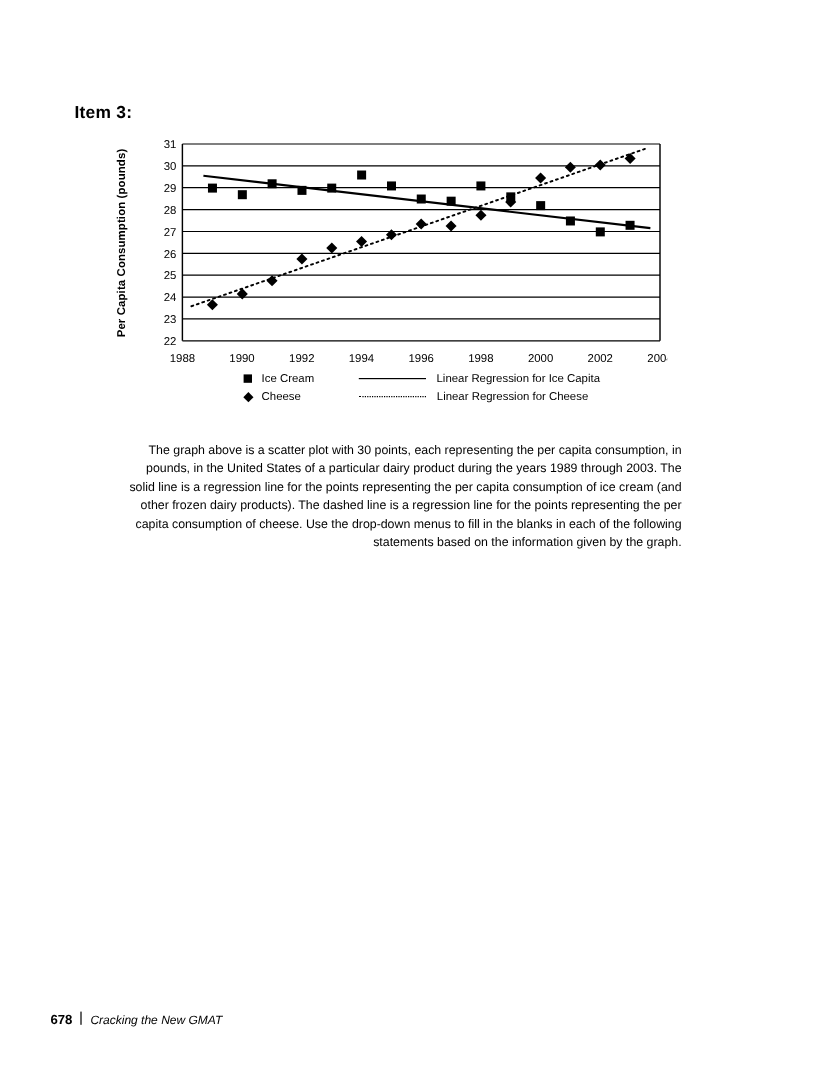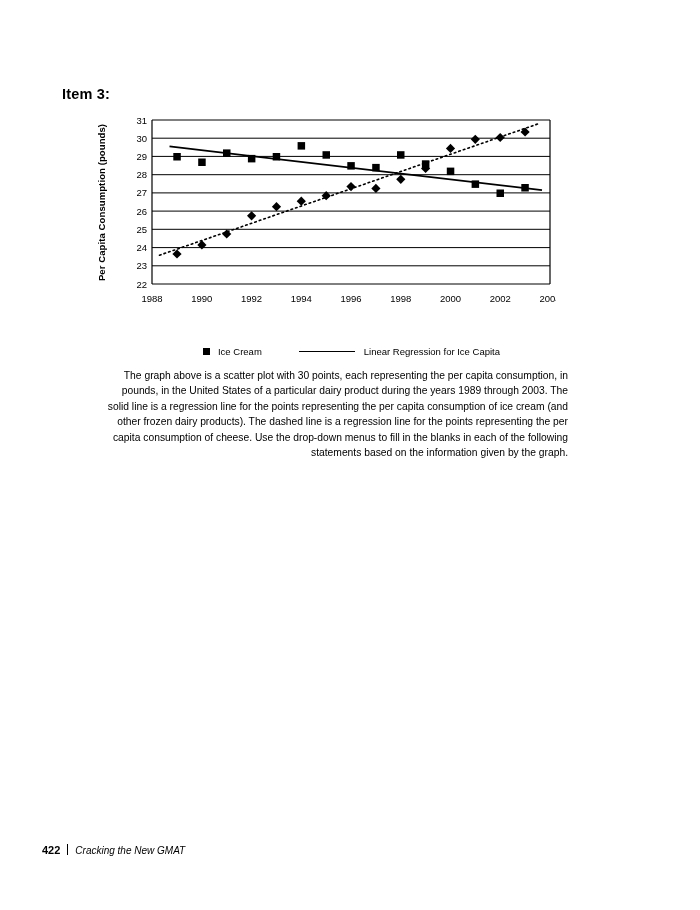--- a/index.html
+++ b/index.html
@@ -72,21 +72,20 @@
     position: absolute;
     left: 200px;
     top: 308px;
     width: 300px;
     font-size: 9.5px;
   }
   .legend-row {
     display: flex;
     align-items: center;
     height: 15px;
-    margin-top: 36px;
   }
   .legend-key {
     width: 14px;
     display: flex;
     align-items: center;
     justify-content: center;
   }
   .legend-label {
     width: 78px;
     padding-left: 4px;
@@ -261,23 +260,33 @@
     <div class="legend-row">
       <span class="legend-key">
           <span class="sq"></span>
         </span>
       <span class="legend-label">Ice Cream</span>
       <span class="legend-sample">
           <span class="solidline"></span>
         </span>
       <span class="legend-desc">Linear Regression for Ice Capita</span>
     </div>
+    <div class="legend-row">
+      <span class="legend-key">
+          <span class="dia"></span>
+        </span>
+      <span class="legend-label">Cheese</span>
+      <span class="legend-sample">
+          <span class="dashline"></span>
+        </span>
+      <span class="legend-desc">Linear Regression for Cheese</span>
+    </div>
   </div>
 
   <div class="body-text">The graph above is a scatter plot with 30 points, each representing the per capita consumption, in pounds, in the United States of a particular dairy product during the years 1989 through 2003. The solid line is a regression line for the points representing the per capita consumption of ice cream (and other frozen dairy products). The dashed line is a regression line for the points representing the per capita consumption of cheese. Use the drop-down menus to fill in the blanks in each of the following statements based on the information given by the graph.</div>
 
   <div class="footer">
-    <span class="folio">422</span>
+    <span class="folio">678</span>
     <span class="footer-rule"></span>
     <span class="footer-title">Cracking the New GMAT</span>
   </div>
 
 </div>
 
 </body></html>

